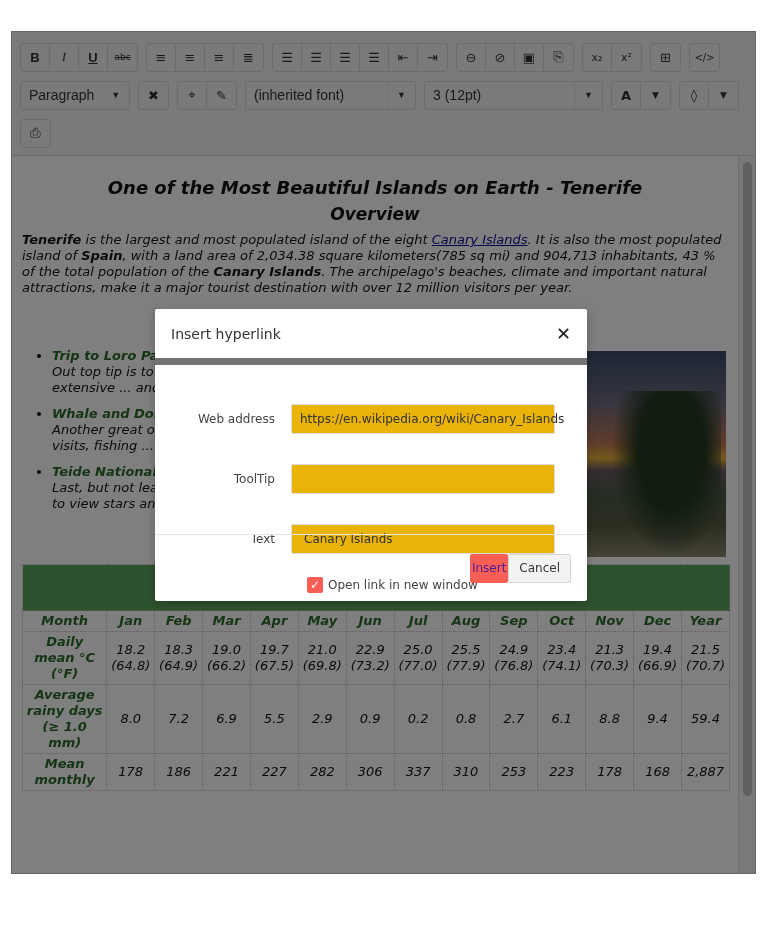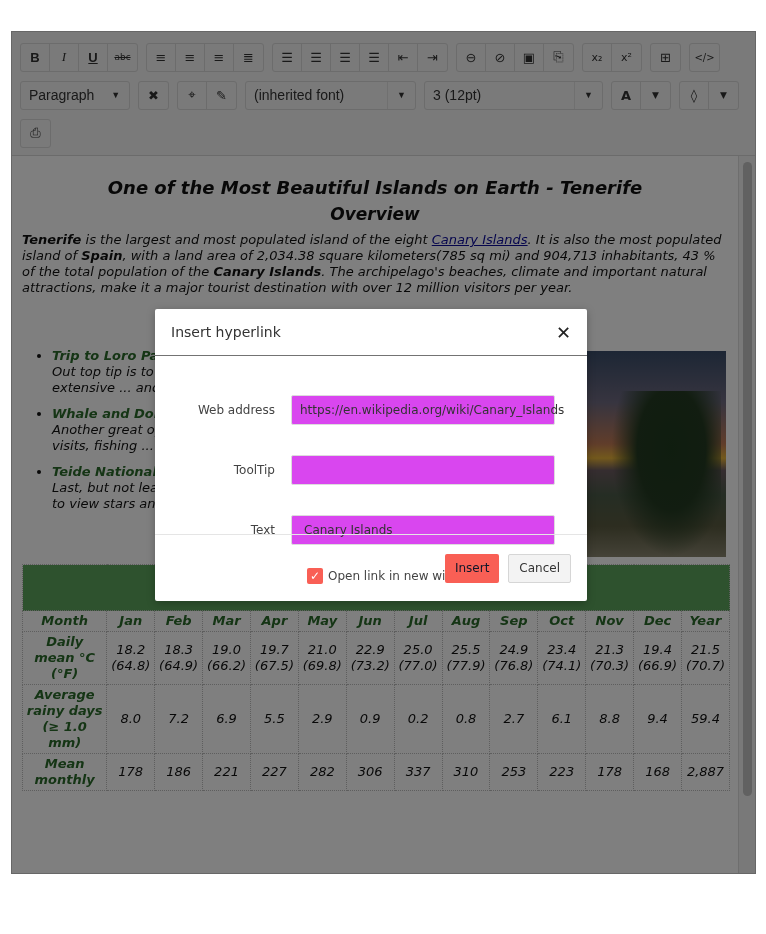--- a/index.html
+++ b/index.html
@@ -33,31 +33,31 @@
   table.climate { border-collapse: collapse; width: 708px; margin-top: 10px; font-size: 13px; }
   table.climate td, table.climate th { border: 1px dotted #bdbdbd; text-align: center; padding: 2px 2px; }
   table.climate .caption { background: #5ca55c; color: #dddddd; font-size: 17px; font-weight: bold; height: 46px; }
   table.climate th { color: #2a6a2a; font-weight: bold; }
   table.climate .caption a { color: #0b0b9a; }
 
   .overlay { position: absolute; left: 0; top: 0; width: 766px; height: 934px; pointer-events: none; }
   .overlay .dim { position: absolute; left: 11px; top: 31px; width: 745px; height: 843px; background: rgba(0,0,0,0.5); }
 
   .modal { position: absolute; left: 155px; top: 309px; width: 432px; height: 292px; background: #fff; border-radius: 2px; font-family: "DejaVu Sans", sans-serif; box-shadow: 0 2px 8px rgba(0,0,0,0.25); }
-  .modal-header { height: 47px; border-bottom: 1px solid #737373; display: flex; align-items: center; padding: 0 16px; }
+  .modal-header { height: 56px; border-bottom: 7px solid #737373; display: flex; align-items: center; padding: 0 16px; }
   .modal-title { font-size: 14px; color: #333; flex: 1; }
   .modal-close { font-size: 18px; color: #222; cursor: pointer; font-weight: bold; }
   .modal-body { padding: 16px 16px 0 16px; }
   .form-row { display: flex; align-items: center; height: 44px; margin-bottom: 14px; margin-top: 16px; }
   .form-label { width: 120px; text-align: right; font-size: 12px; color: #444; padding-right: 16px; }
-  .form-input { width: 264px; height: 30px; border: 1px solid #dcdcdc; border-radius: 2px; font-size: 12px; color: #333; padding: 0 8px; display: flex; align-items: center; font-family: "DejaVu Sans", sans-serif; background: #d946ef; }
+  .form-input { width: 264px; height: 30px; border: 1px solid #dcdcdc; border-radius: 2px; font-size: 12px; color: #333; padding: 0 8px; display: flex; align-items: center; font-family: "DejaVu Sans", sans-serif; background: #eab308; }
   .check-row { display: flex; align-items: center; margin-left: 136px; height: 20px; font-size: 12px; color: #444; }
   .checkbox { width: 16px; height: 16px; background: #f95f55; border-radius: 2px; color: #fff; font-size: 12px; display: flex; align-items: center; justify-content: center; margin-right: 5px; }
   .modal-footer { position: absolute; left: 0; bottom: 0; width: 100%; height: 67px; border-top: 1px solid #e5e5e5; display: flex; justify-content: flex-end; align-items: center; padding-right: 16px; }
-  .btn-insert { background: #f95f55; color: #0f172a; border-radius: 2px; font-size: 12px; padding: 0 10px; height: 29px; display: flex; align-items: center; margin-right: 9px; cursor: pointer; }
+  .btn-insert { background: #f95f55; color: #4c1d95; border-radius: 2px; font-size: 12px; padding: 0 2px; height: 29px; display: flex; align-items: center; margin-right: 0; cursor: pointer; }
   .btn-cancel { background: #f3f3f3; border: 1px solid #d6d6d6; color: #333; border-radius: 2px; font-size: 12px; padding: 0 10px; height: 29px; display: flex; align-items: center; cursor: pointer; }
 </style>
 </head>
 <body>
 
 <div class="editor">
   <div class="toolbar">
     <div class="tb-row">
       <div class="tb-group">
         <div class="tb-btn" style="font-weight:bold;font-family:'Liberation Sans',sans-serif;">B</div>

